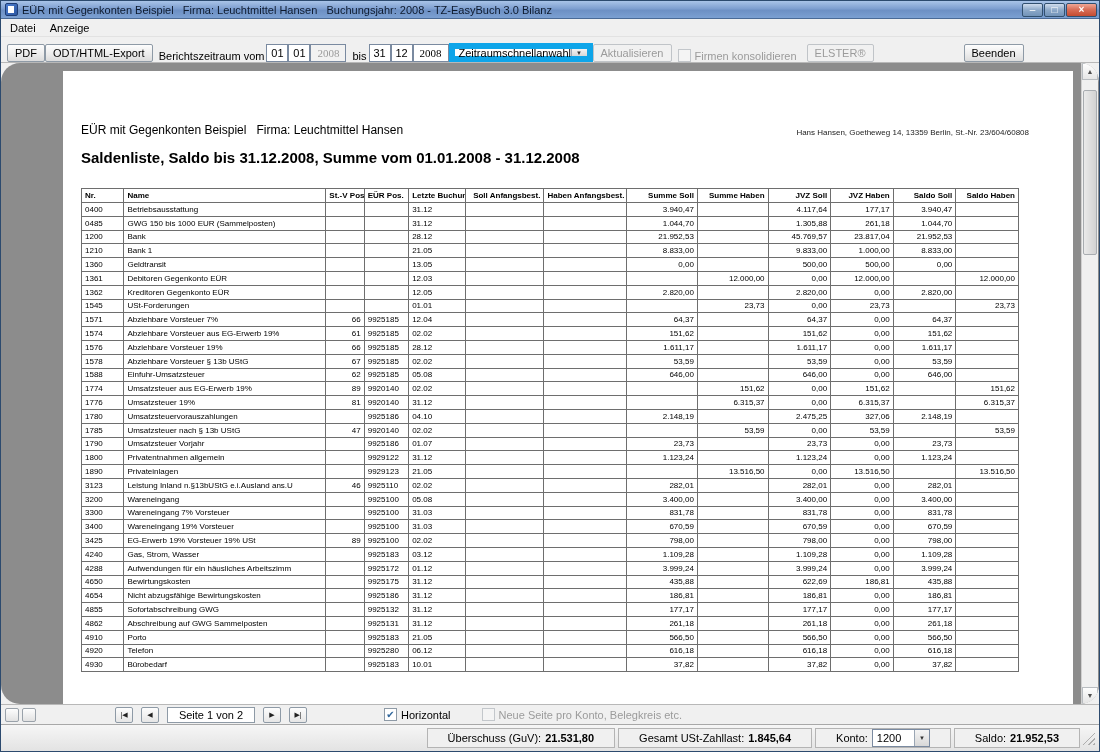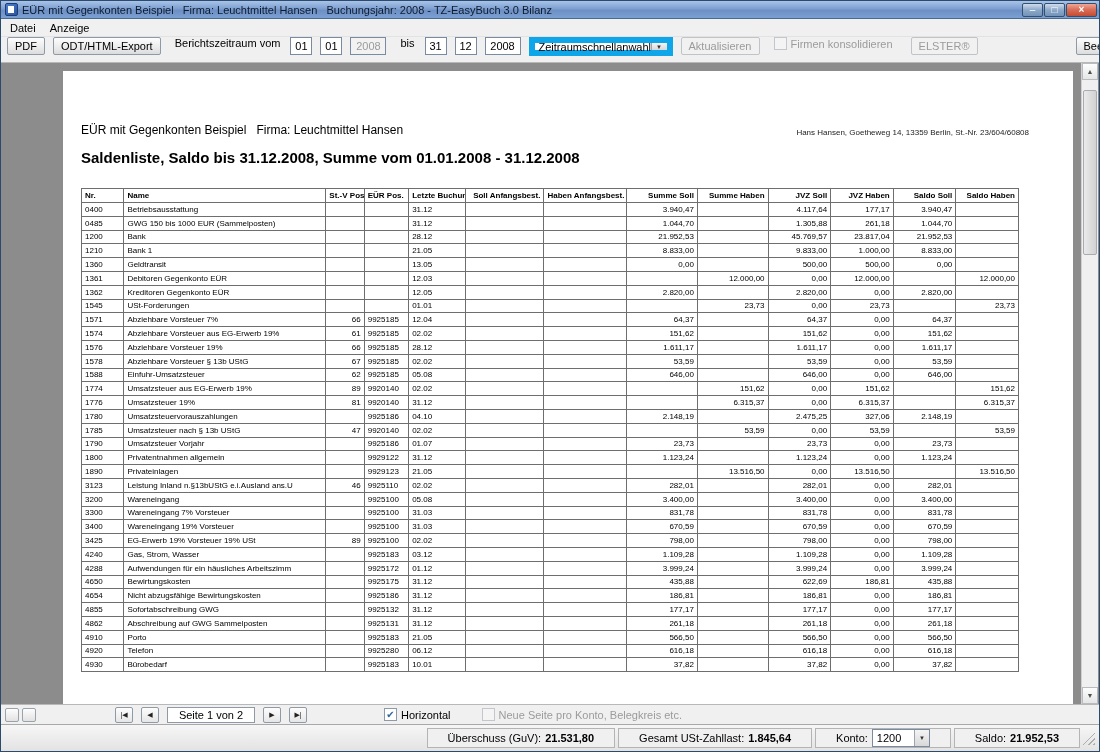--- a/index.html
+++ b/index.html
@@ -14,38 +14,38 @@
   .win-buttons { display:flex; gap:1px; align-items:center; }
   .win-btn { height:14px; border:1px solid #32506f; display:flex; align-items:center; justify-content:center; font-size:10px; color:#fff; background:linear-gradient(to bottom,#cfdced,#8da9c9 50%,#7293b8); border-radius:2px; cursor:default; line-height:1; }
   .win-btn.min,.win-btn.max { width:21px; }
   .win-btn.close { width:31px; background:linear-gradient(to bottom,#f0a695,#d9705a 45%,#c44b31); font-weight:bold; }
 
   
   .menubar { height:18px; flex:0 0 18px; background:#f0f0f0; display:flex; align-items:center; border-bottom:1px solid #e2e2e2; padding-left:2px; }
   .menu-item { font-size:11px; padding:1px 7px; color:#000; }
 
   
-  .toolbar { height:26px; flex:0 0 26px; background:#f0f0f0; border-bottom:1px solid #b8b8b8; display:flex; align-items:flex-start; padding:0 6px; gap:8px; }
+  .toolbar { height:26px; flex:0 0 26px; background:#f0f0f0; border-bottom:1px solid #b8b8b8; display:flex; align-items:flex-end; padding:0 6px; gap:0; }
   .tb-btn { font-size:11px; padding:2px 7px; border:1px solid #8e9aa6; border-radius:2px; background:linear-gradient(to bottom,#fdfdfd,#ebebeb 60%,#dcdcdc); color:#000; white-space:nowrap; }
   .tb-btn.disabled { color:#9b9b9b; border-color:#c0c4c8; background:#f1f1f1; }
   .tb-label { font-size:11px; color:#000; margin:0 2px 0 6px; white-space:nowrap; }
   .date-input { width:22px; height:18px; border:1px solid #7a8aa0; font-size:11px; text-align:center; font-family:"Liberation Sans",sans-serif; background:#fff; padding:0; }
-  .date-input.year { width:36px; }
+  .date-input.year { width:36px;font-family:Liberation Serif, serif; }
   .date-input.dim { color:#9b9b9b; background:#f2f2f2; }
   .tb-select { height:19px; width:144px; border:6px solid #0ea5e9; background:#fff; display:flex; align-items:center; font-size:11px; }
   .tb-select .sel-text { flex:1; padding:0 4px; white-space:nowrap; overflow:hidden; }
   .tb-select .sel-arrow { width:16px; height:100%; background:linear-gradient(to bottom,#f4f4f4,#d8d8d8); border-left:1px solid #9aa6b4; display:flex; align-items:center; justify-content:center; font-size:6px; color:#333; }
   .chk-group { display:flex; align-items:center; gap:4px; margin-left:6px; }
   .checkbox { width:13px; height:13px; border:1px solid #8e9aa6; background:#fff; display:flex; align-items:center; justify-content:center; font-size:10px; color:#31679c; line-height:1; }
   .checkbox.disabled { border-color:#c3c7cb; background:#f4f4f4; }
   .chk-label { font-size:11px; color:#000; white-space:nowrap; }
   .chk-label.dim { color:#9b9b9b; }
 
   
-  .main { flex:1 1 auto; position:relative; background:#8c8c8c; overflow:hidden; }
+  .main { flex:1 1 auto; position:relative; background:#8c8c8c; overflow:hidden;border-radius:19px; }
   .page { position:absolute; left:62px; top:8px; width:1010px; bottom:-40px; background:#fff; padding:52px 44px 0 18px; overflow:hidden; }
   .rep-header { display:flex; justify-content:space-between; align-items:flex-end; margin-bottom:12px; }
   .rep-header-left { font-size:12px; color:#000; white-space:pre; }
   .rep-header-right { font-size:8px; color:#222; }
   .rep-title { font-size:15px; font-weight:bold; color:#000; margin-bottom:22px; }
 
   table.report { border-collapse:collapse; table-layout:fixed; width:938px; }
   table.report th, table.report td { border:1px solid #6e6e6e; font-size:8px; height:13.8px; padding:0 3px; overflow:hidden; white-space:nowrap; color:#000; }
   table.report th { font-weight:bold; height:14px;margin-left:28px; }
   .c0,.c1,.c3,.c4 { text-align:left; }

